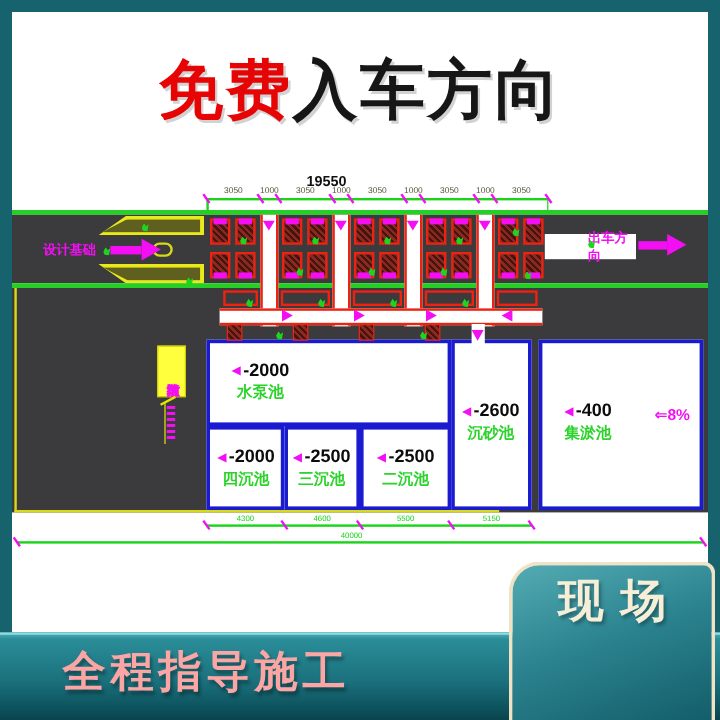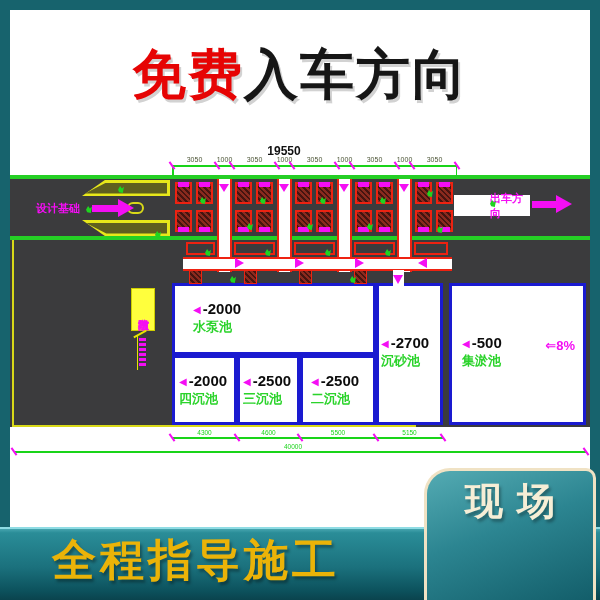--- a/index.html
+++ b/index.html
@@ -14,53 +14,53 @@
           display:flex;align-items:center;justify-content:center;}
   .banner h1{margin:0;font-size:54px;font-weight:900;letter-spacing:2px;
              color:#161616;text-shadow:2px 3px 0 #d2d2d2;}
   .banner h1 .free{color:#e60404;}
   
   .canvas{left:10px;top:140px;width:580px;height:387px;background:#ffffff;}
   .dark{background:#3b3b3d;}
   .greenline{background:#25cf25;}
   .dimtxt{color:#19d419;font-size:7px;line-height:7px;}
   .pool{box-sizing:border-box;border:3px solid #1a1ad0;background:#ffffff;}
-  .pool-label{position:absolute;line-height:1.25;}
+  .pool-label{position:absolute;text-align:center;line-height:1.25;}
   .depth{font-size:15px;font-weight:bold;color:#0c0c0c;white-space:nowrap;}
   .depth .tri{color:#f40ef4;font-size:10px;vertical-align:1px;margin-right:2px;}
   .pname{font-size:13px;font-weight:bold;color:#2bd32b;white-space:nowrap;}
   .mg{color:#f40ef4;}
   .hatch{background:repeating-linear-gradient(45deg,#8a2a1e 0 2px,#451410 2px 4px);}
   
   .strip{left:0;top:527px;width:600px;height:73px;
     background:linear-gradient(180deg,#55b2bb 0,#2a8d98 8%,#1b717d 55%,#0c515c 88%,#0a434d 100%);
     box-shadow:inset 0 2px 0 #8fdce4;}
   .strip-text{left:52px;top:527px;height:66px;line-height:66px;
-    font-size:44px;font-weight:900;letter-spacing:4px;color:#eab308;
+    font-size:36px;font-weight:900;letter-spacing:4px;color:#fca5a5;
     text-shadow:2px 3px 3px rgba(0,0,0,.35);}
   .card{left:424px;top:468px;width:172px;height:132px;box-sizing:border-box;
     border:3px solid #f0e2c4;border-bottom:none;border-radius:26px 10px 0 0;
     background:linear-gradient(160deg,#54abb3 0%,#2c8591 45%,#135e6a 100%);
     display:flex;flex-direction:column;align-items:center;justify-content:space-between;
     padding-top:4px;}
   .card div{font-size:38px;font-weight:900;color:#f6eed6;letter-spacing:14px;
     text-indent:14px;line-height:52px;text-shadow:2px 3px 3px rgba(0,0,0,.3);}
 </style>
 </head>
 <body>
 
 <div id="stage">
 
   <div class="abs banner">
     <h1><span class="free">免费</span><span>入车方向</span></h1>
   </div>
 
   <div class="abs canvas"></div>
 
-  <div class="abs" style="left:254px;top:144px;width:60px;text-align:center;font-size:12px;font-weight:bold;color:#111;">19550</div>
+  <div class="abs" style="left:242px;top:144px;width:60px;text-align:center;font-size:12px;font-weight:bold;color:#111;">19550</div>
 
   <div class="abs greenline" style="left:10px;top:175px;width:580px;height:4px;"></div>
   <div class="abs dark" style="left:10px;top:179px;width:580px;height:57px;"></div>
   <div class="abs greenline" style="left:10px;top:236px;width:580px;height:4px;"></div>
 
   <div class="abs dark" style="left:10px;top:240px;width:580px;height:187px;"></div>
   <div class="abs" style="left:12px;top:240px;width:2px;height:187px;background:#d9d918;"></div>
   <div class="abs" style="left:12px;top:425px;width:404px;height:2px;background:#d9d918;"></div>
 
   <div class="abs" style="left:82px;top:180px;width:88px;height:16px;background:#e8e81a;clip-path:polygon(0 100%,26% 0,100% 0,100% 100%);">
@@ -100,27 +100,27 @@
     </div>
   </div>
   <div class="abs pool" style="left:300px;top:355px;width:76px;height:70px;">
     <div class="pool-label" style="left:8px;top:14px;width:54px;">
       <div class="depth"><span class="tri">◀</span><span>-2500</span></div>
       <div class="pname">二沉池</div>
     </div>
   </div>
   <div class="abs pool" style="left:376px;top:283px;width:67px;height:142px;">
     <div class="pool-label" style="left:2px;top:48px;width:56px;">
-      <div class="depth"><span class="tri">◀</span><span>-2700</span></div>
+      <div class="depth"><span class="tri">◀</span><span>-2600</span></div>
       <div class="pname">沉砂池</div>
     </div>
   </div>
   <div class="abs pool" style="left:449px;top:283px;width:137px;height:142px;">
     <div class="pool-label" style="left:10px;top:48px;width:56px;">
-      <div class="depth"><span class="tri">◀</span><span>-500</span></div>
+      <div class="depth"><span class="tri">◀</span><span>-400</span></div>
       <div class="pname">集淤池</div>
     </div>
     <div class="pool-label mg" style="right:8px;top:52px;font-size:13px;font-weight:bold;">⇐8%</div>
   </div>
 
   <div class="abs" style="left:131px;top:288px;width:24px;height:43px;background:#ffff3d;border:1px solid #cfcf00;box-sizing:border-box;display:flex;align-items:center;justify-content:center;">
     <span class="mg" style="writing-mode:vertical-rl;font-size:11px;font-weight:bold;line-height:1;">防撞墩</span>
   </div>
   <div class="abs" style="left:133px;top:333px;width:14px;height:2px;background:#e6e600;transform:rotate(-28deg);"></div>
   <div class="abs" style="left:139px;top:338px;width:7px;height:30px;background:repeating-linear-gradient(180deg,#f40ef4 0 3px,transparent 3px 5px);"></div>

